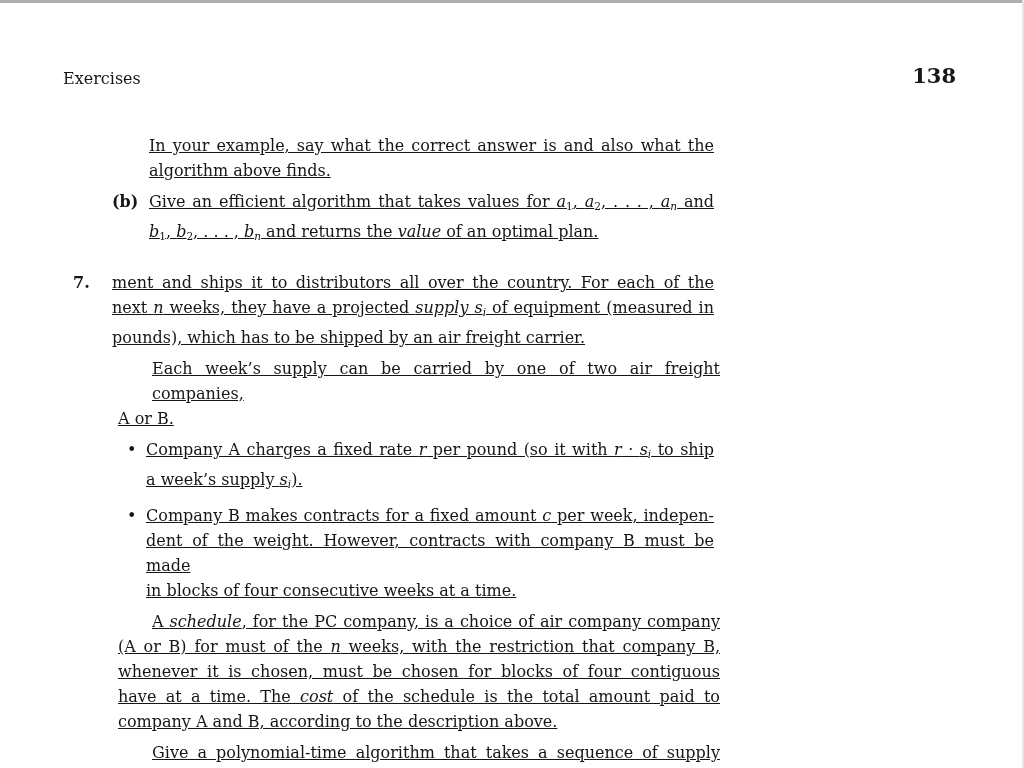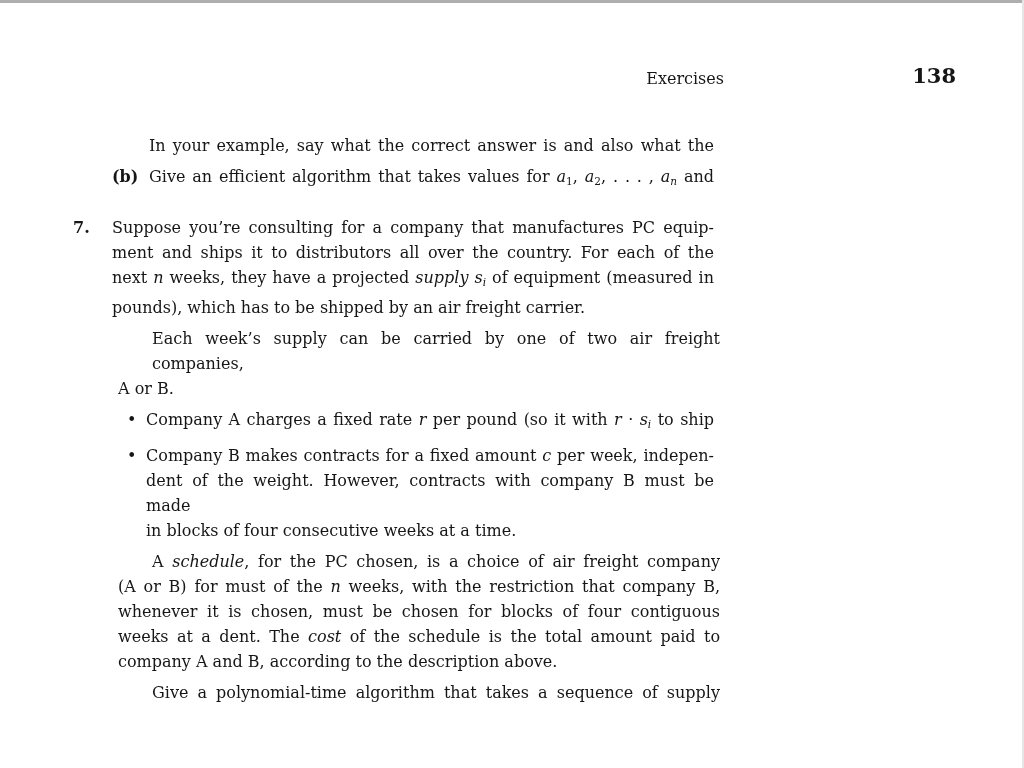--- a/index.html
+++ b/index.html
@@ -12,34 +12,34 @@
   }
   .top-edge {
     position: absolute; top: 0; left: 0;
     width: 1024px; height: 3px;
   }
   .right-edge {
     position: absolute; top: 0; right: 0;
     width: 2px; height: 768px;
   }
   .running-title {
-    position: absolute; top: 69px; left: 83px;
-    width: 641px; text-align: right;
+    position: absolute; top: 69px; left: 63px;
+    width: 641px; text-align: left;
     font-size: 16px; line-height: 20px;
   }
   .page-number {
     position: absolute; top: 63px; left: 855px;
     width: 101px; text-align: right;
     font-size: 21px; line-height: 26px; font-weight: bold;
   }
   #text-column {
     position: absolute; top: 133px; left: 73px;
     width: 641px;
   }
-  .block { position: relative; }
+  .block { position: relative; text-decoration: underline; }
   .line {
     font-size: 16px;
     line-height: 25px;
     text-align: justify;
     text-align-last: justify;
   }
   .line.last { text-align-last: left; }
   .line.first-indent { padding-left: 34px; }
   .k-cont    { margin-left: 76px; width: 565px; }
   .k-subitem { margin-left: 76px; width: 565px; margin-top: 6px; }
@@ -59,47 +59,49 @@
 <div class="top-edge" style="background: rgb(174, 174, 174);"></div>
 <div class="right-edge" style="background: rgb(230, 230, 230);"></div>
 
 <div class="running-title">Exercises</div>
 
 <div class="page-number">138</div>
 
 <div id="text-column">
     <div class="block k-cont">
       <div class="line"><span>In your example, say what the correct answer is and also what the</span></div>
+      <div class="line last"><span>algorithm above finds.</span></div>
     </div>
     <div class="block k-subitem">
       <span class="label">(b)</span>
       <div class="line"><span>Give an efficient algorithm that takes values for </span><span class="i">a</span><span class="sub">1</span><span>, </span><span class="i">a</span><span class="sub">2</span><span>, . . . , </span><span class="i">a</span><span class="i sub">n</span><span> and</span></div>
+      <div class="line last"><span class="i">b</span><span class="sub">1</span><span>, </span><span class="i">b</span><span class="sub">2</span><span>, . . . , </span><span class="i">b</span><span class="i sub">n</span><span> and returns the </span><span class="i">value</span><span> of an optimal plan.</span></div>
     </div>
     <div class="block k-exercise">
       <span class="label">7.</span>
-      <div class="line"><span>Suppose you’re consulting for a company that manufactures PC equip-</span></div>
       <div class="line"><span>ment and ships it to distributors all over the country. For each of the</span></div>
       <div class="line"><span>next </span><span class="i">n</span><span> weeks, they have a projected </span><span class="i">supply s</span><span class="i sub">i</span><span> of equipment (measured in</span></div>
       <div class="line last"><span>pounds), which has to be shipped by an air freight carrier.</span></div>
     </div>
     <div class="block k-para">
       <div class="line first-indent"><span>Each week’s supply can be carried by one of two air freight companies,</span></div>
       <div class="line last"><span>A or B.</span></div>
     </div>
     <div class="block k-bullet">
       <div class="line"><span class="bullet-marker">•</span><span>Company A charges a fixed rate </span><span class="i">r</span><span> per pound (so it with </span><span class="i">r</span><span> · </span><span class="i">s</span><span class="i sub">i</span><span> to ship</span></div>
+      <div class="line last"><span>a week’s supply </span><span class="i">s</span><span class="i sub">i</span><span>).</span></div>
     </div>
     <div class="block k-bullet">
       <div class="line"><span class="bullet-marker">•</span><span>Company B makes contracts for a fixed amount </span><span class="i">c</span><span> per week, indepen-</span></div>
       <div class="line"><span>dent of the weight. However, contracts with company B must be made</span></div>
       <div class="line last"><span>in blocks of four consecutive weeks at a time.</span></div>
     </div>
     <div class="block k-para">
-      <div class="line first-indent"><span>A </span><span class="i">schedule</span><span>, for the PC chosen, is a choice of air freight company</span></div>
+      <div class="line first-indent"><span>A </span><span class="i">schedule</span><span>, for the PC company, is a choice of air company company</span></div>
       <div class="line"><span>(A or B) for must of the </span><span class="i">n</span><span> weeks, with the restriction that company B,</span></div>
       <div class="line"><span>whenever it is chosen, must be chosen for blocks of four contiguous</span></div>
-      <div class="line"><span>weeks at a dent. The </span><span class="i">cost</span><span> of the schedule is the total amount paid to</span></div>
+      <div class="line"><span>have at a time. The </span><span class="i">cost</span><span> of the schedule is the total amount paid to</span></div>
       <div class="line last"><span>company A and B, according to the description above.</span></div>
     </div>
     <div class="block k-para">
       <div class="line first-indent"><span>Give a polynomial-time algorithm that takes a sequence of supply</span></div>
     </div>
   </div>
 
 </body></html>

